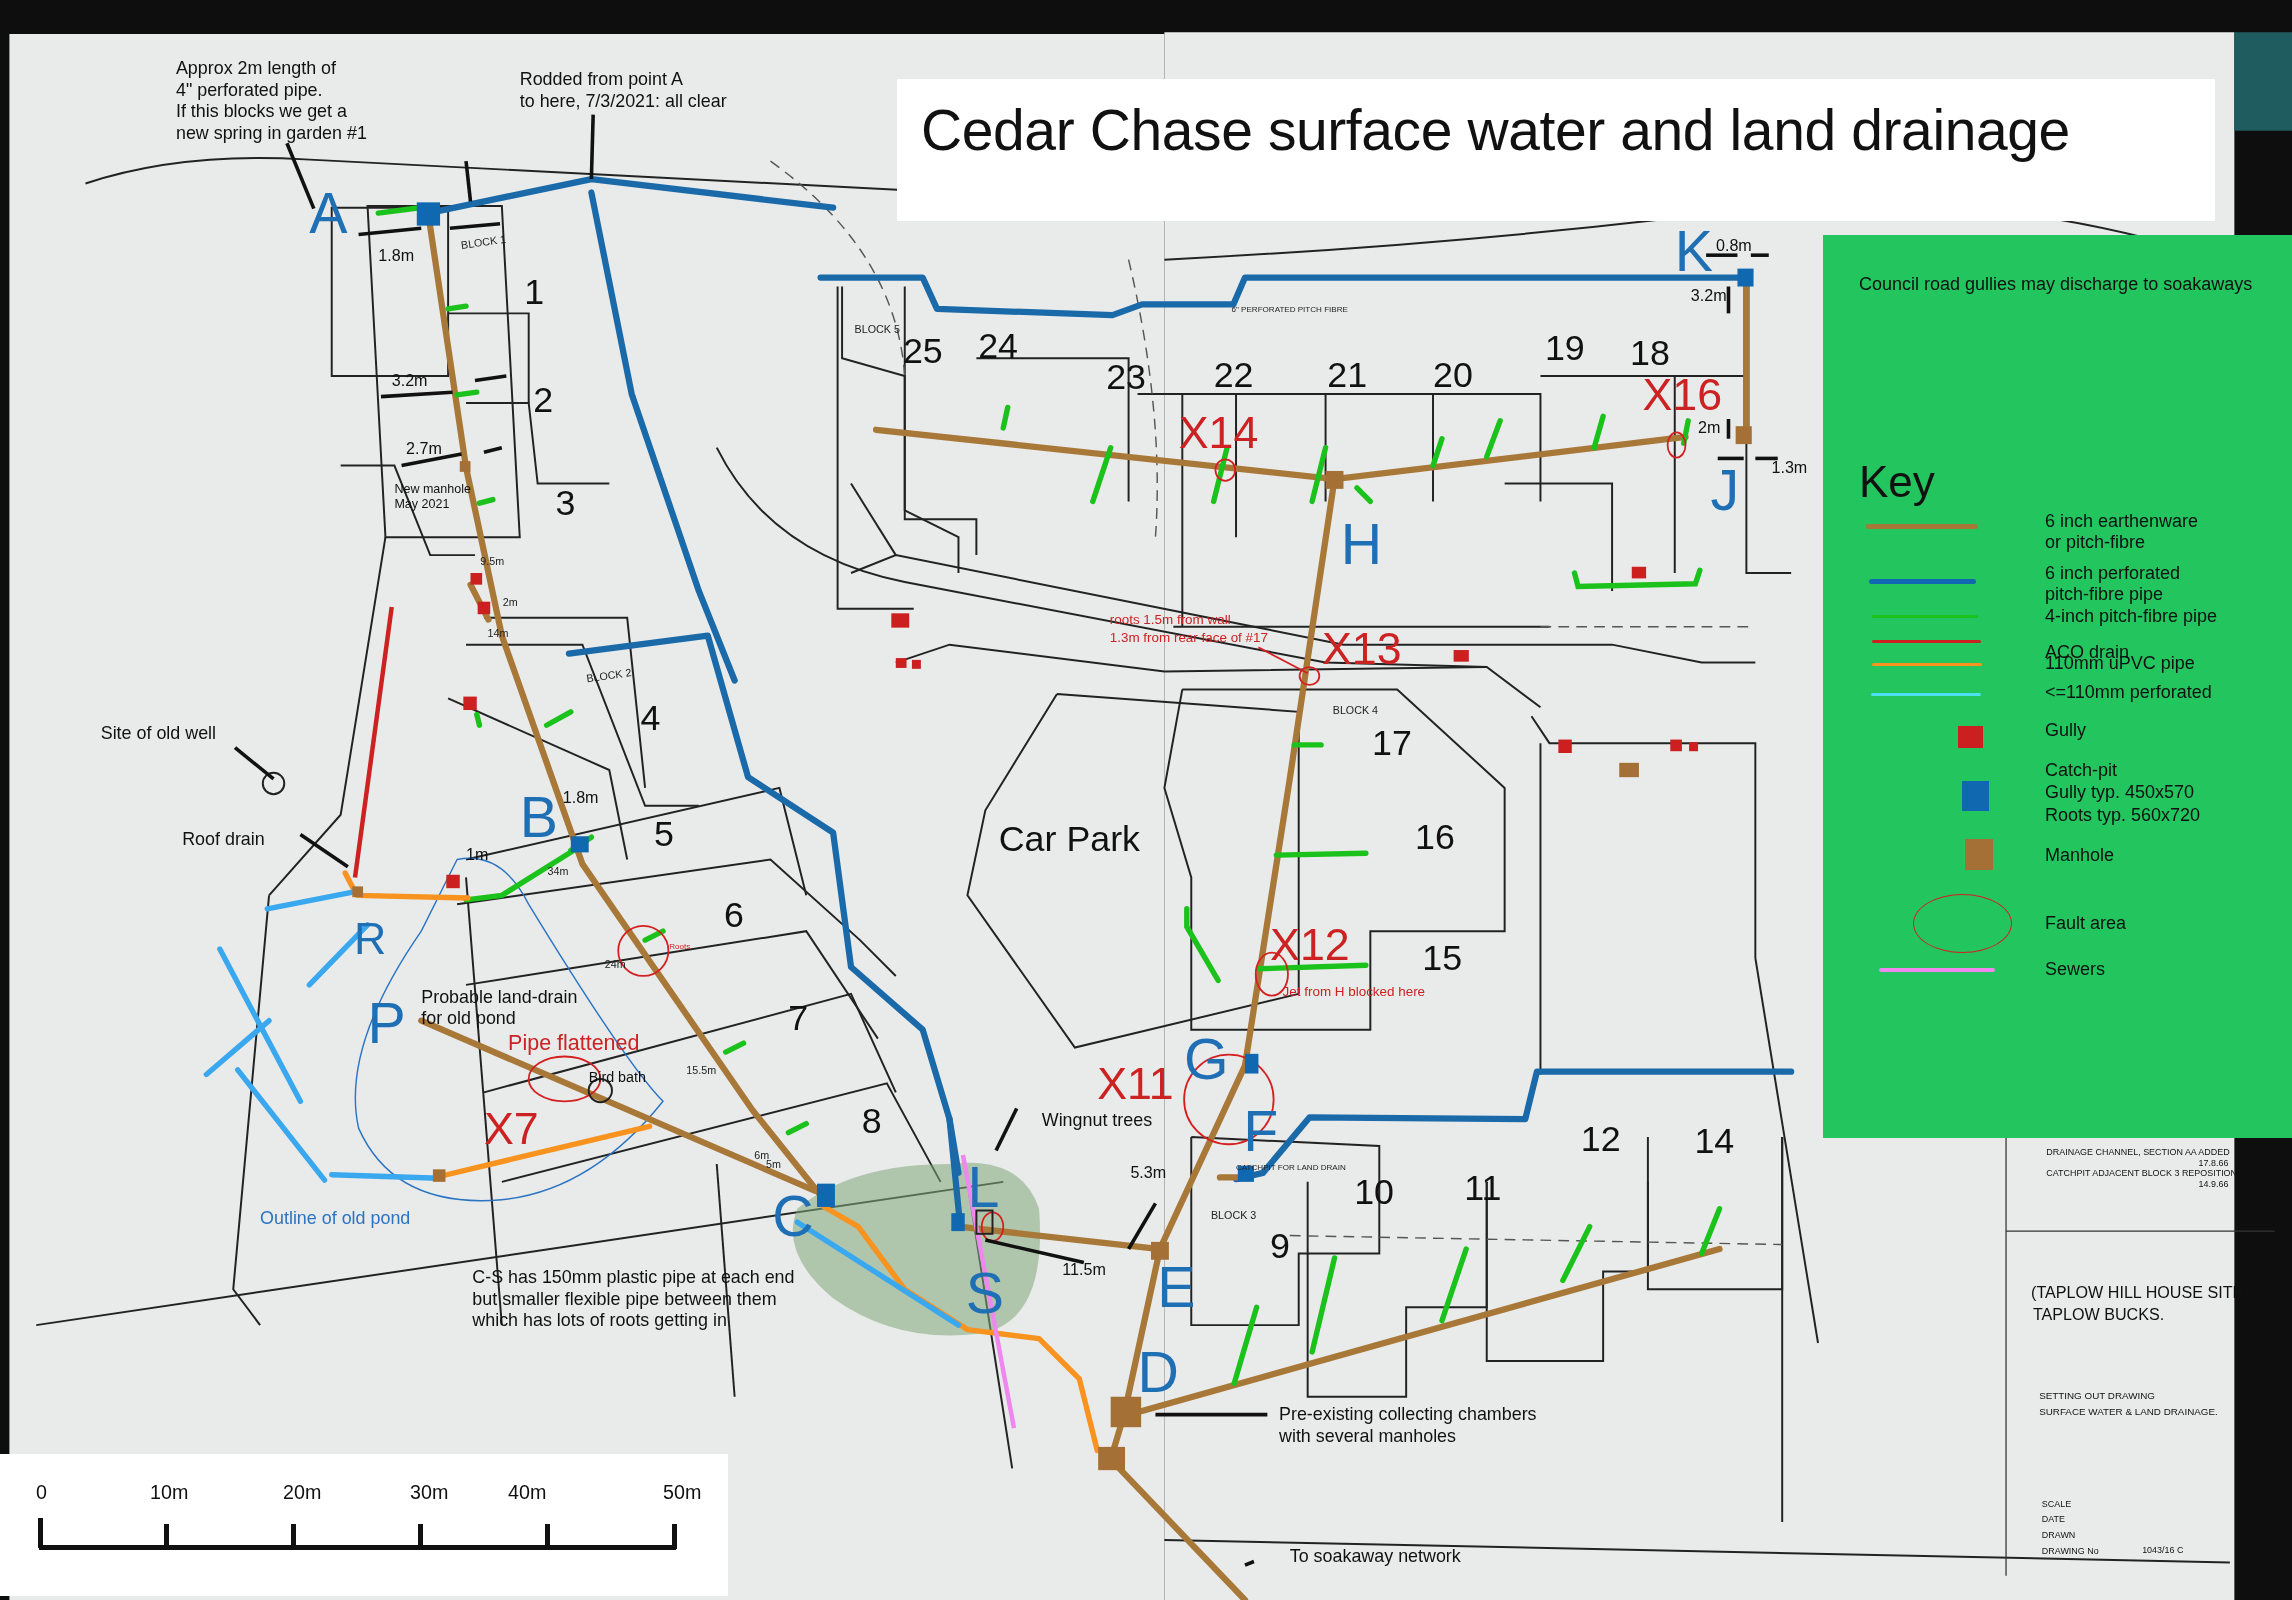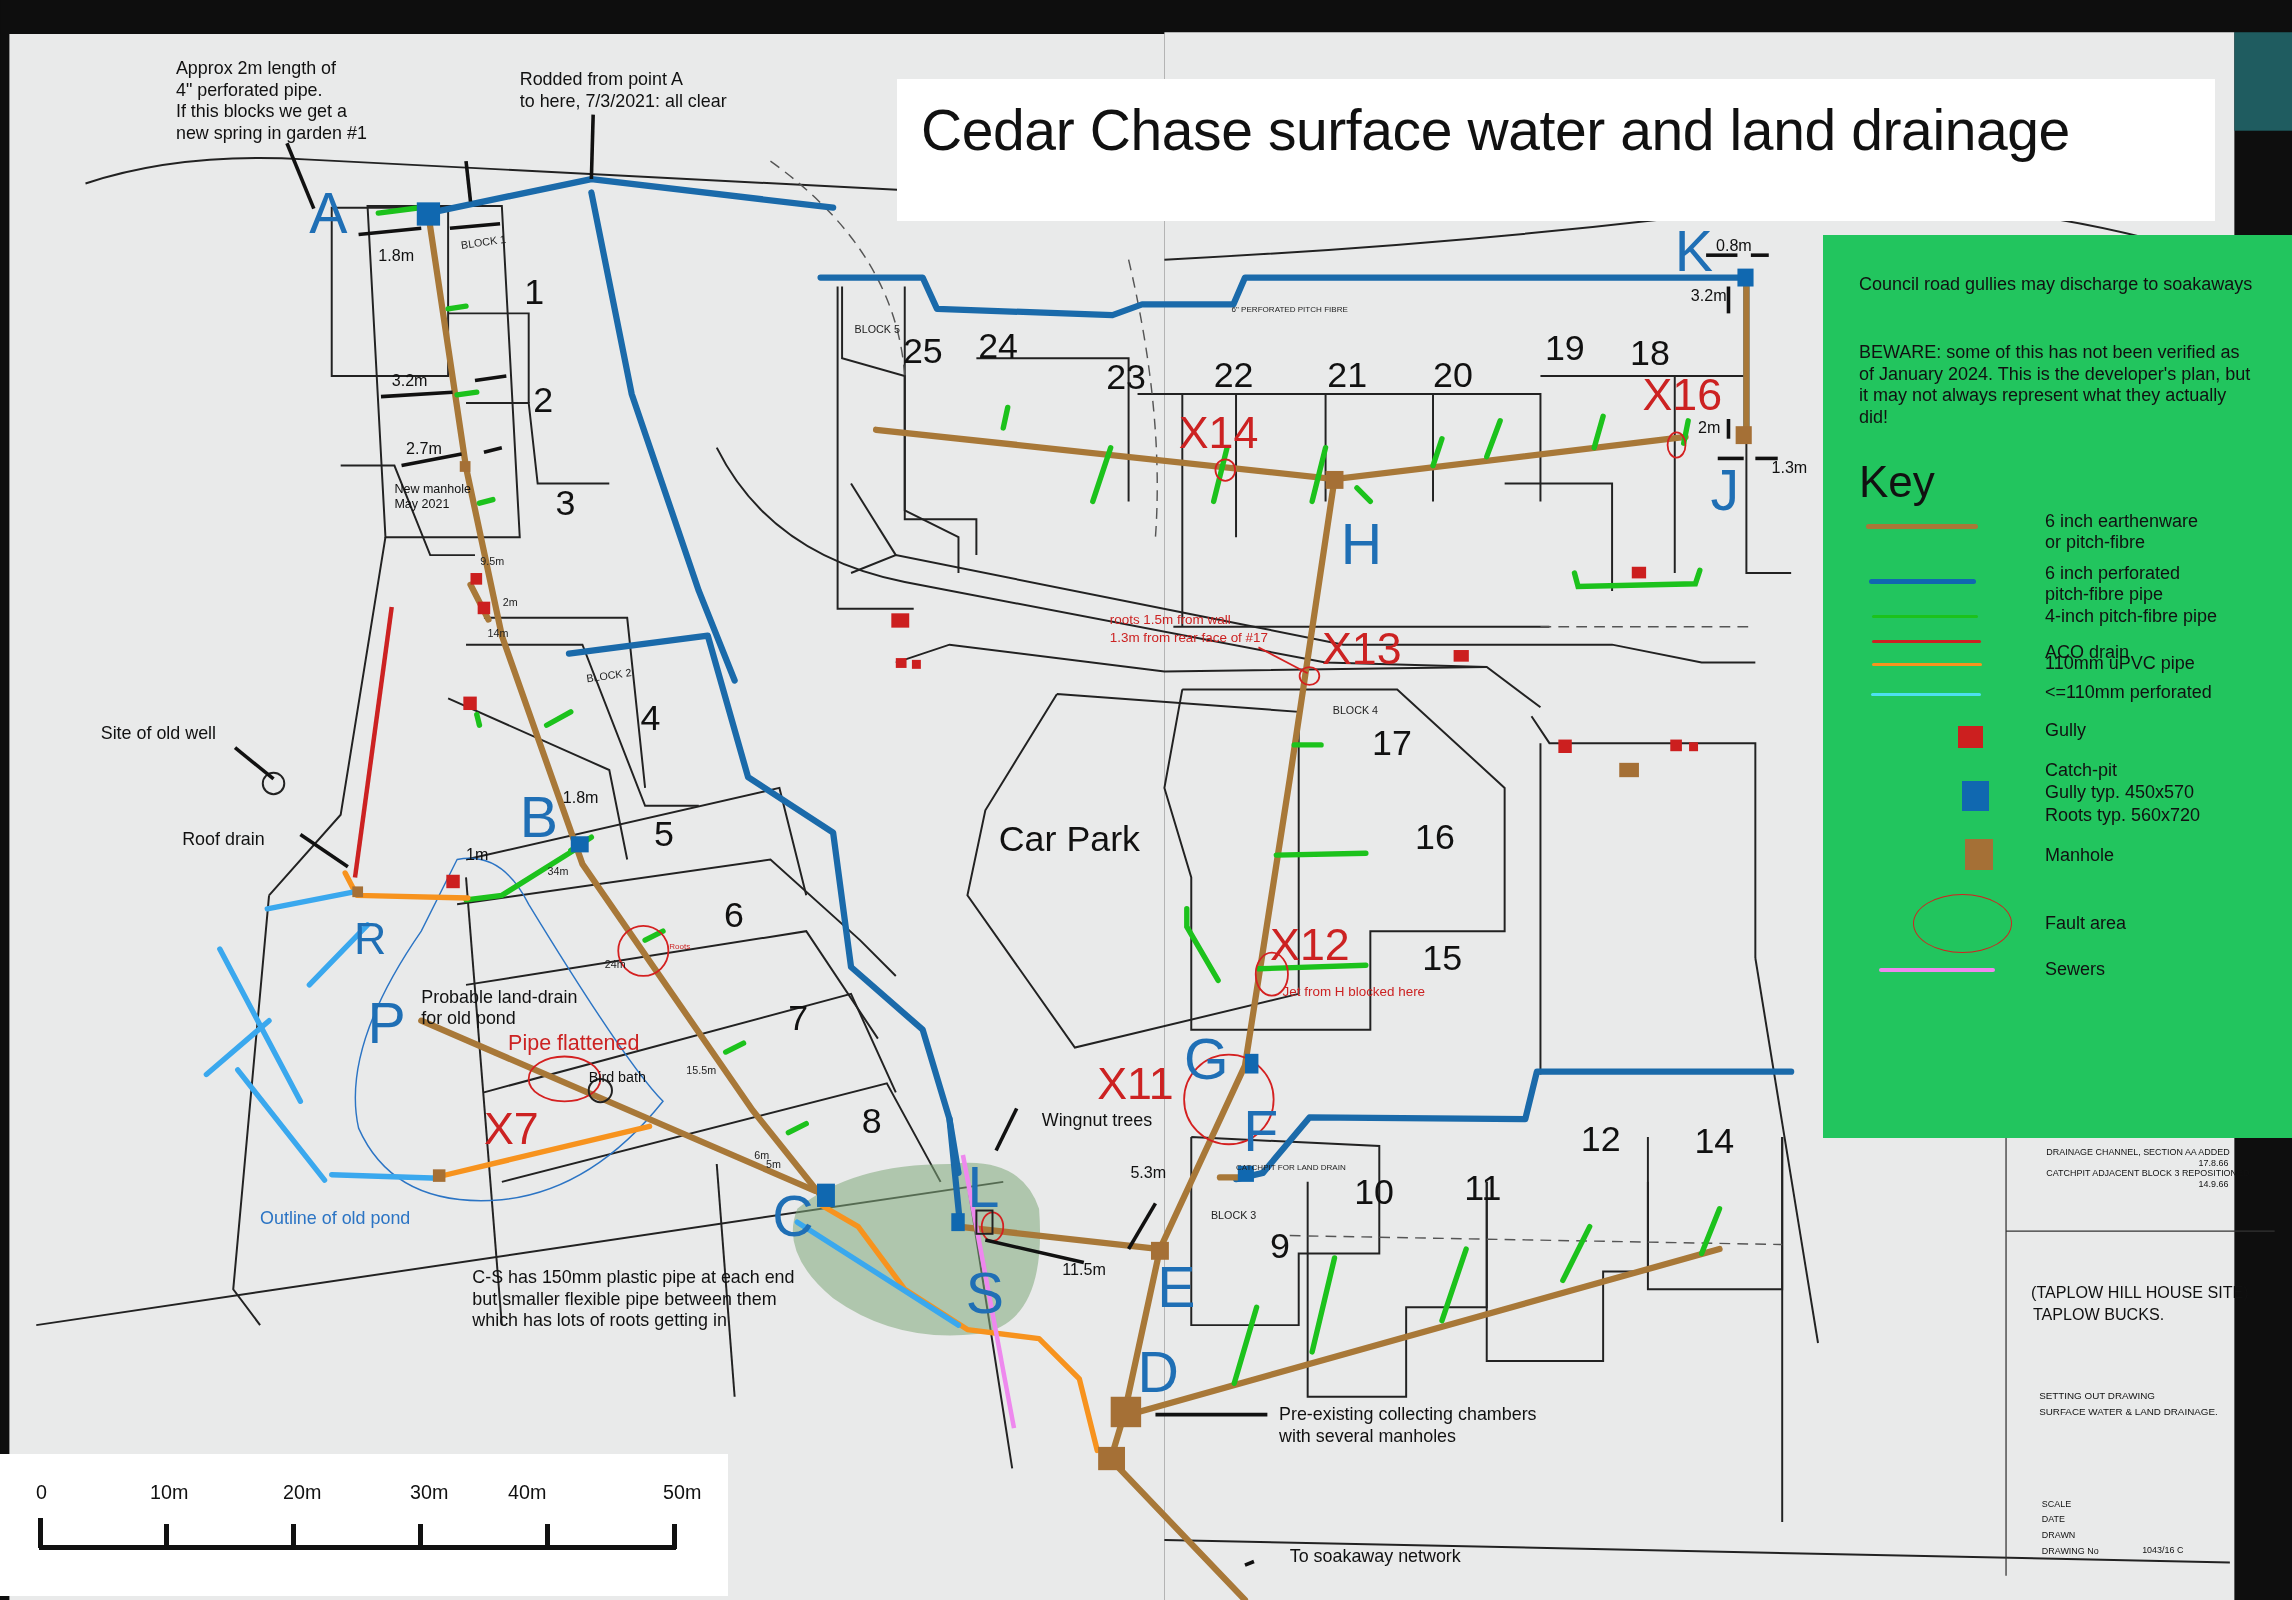--- a/index.html
+++ b/index.html
@@ -399,21 +399,20 @@
   </g>
   <line x1="2240" y1="1268" x2="2240" y2="1760" class="ink-thin"></line>
   <line x1="2240" y1="1375" x2="2540" y2="1375" class="ink-thin"></line>
 </svg>
 
 <div class="title-box"></div>
 <div class="title-text">Cedar Chase surface water and land drainage</div>
 
 <div class="legend">
   <div class="note" style="top:39px;">Council road gullies may discharge to soakaways</div>
-  <div class="note" style="top:107px;">BEWARE: some of this has not been verified as of January 2024. This is the developer's plan, but it may not always represent what they actually did!</div>
   <div class="key-title">Key</div>
 
   <div class="row" style="top:254px;">
     <div class="sw-line" style="top:35px;height:4.5px;background:#a87838;"></div>
     <div class="txt" style="top:21.5px;">6 inch earthenware</div>
     <div class="txt" style="top:43px;">or pitch-fibre</div>
   </div>
   <div class="row" style="top:308px;">
     <div class="sw-line" style="top:36px;height:4.5px;background:#1068b0;left:46px;width:107px;"></div>
     <div class="txt" style="top:19.7px;">6 inch perforated</div>

